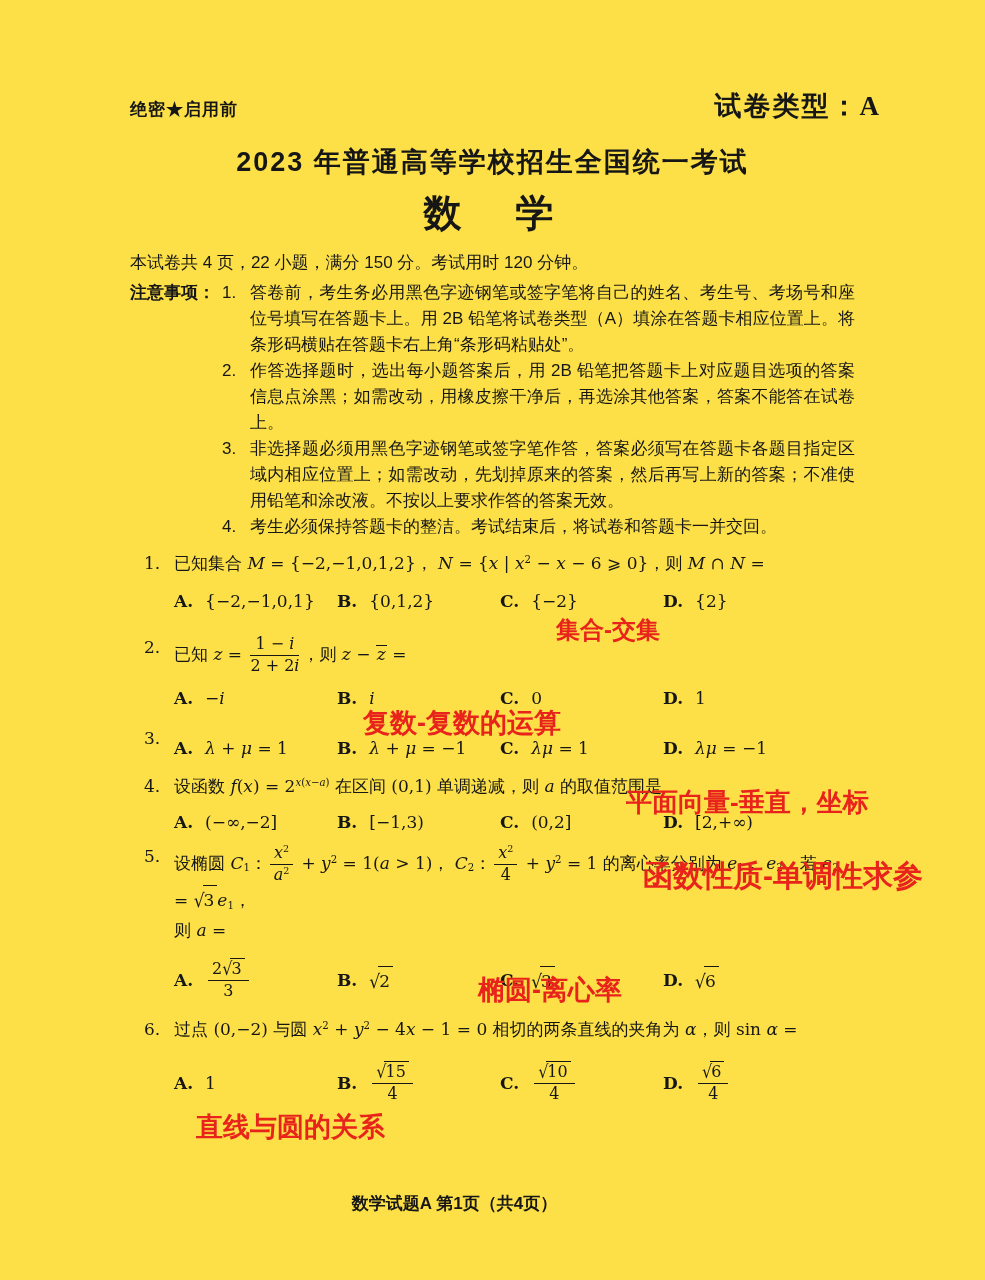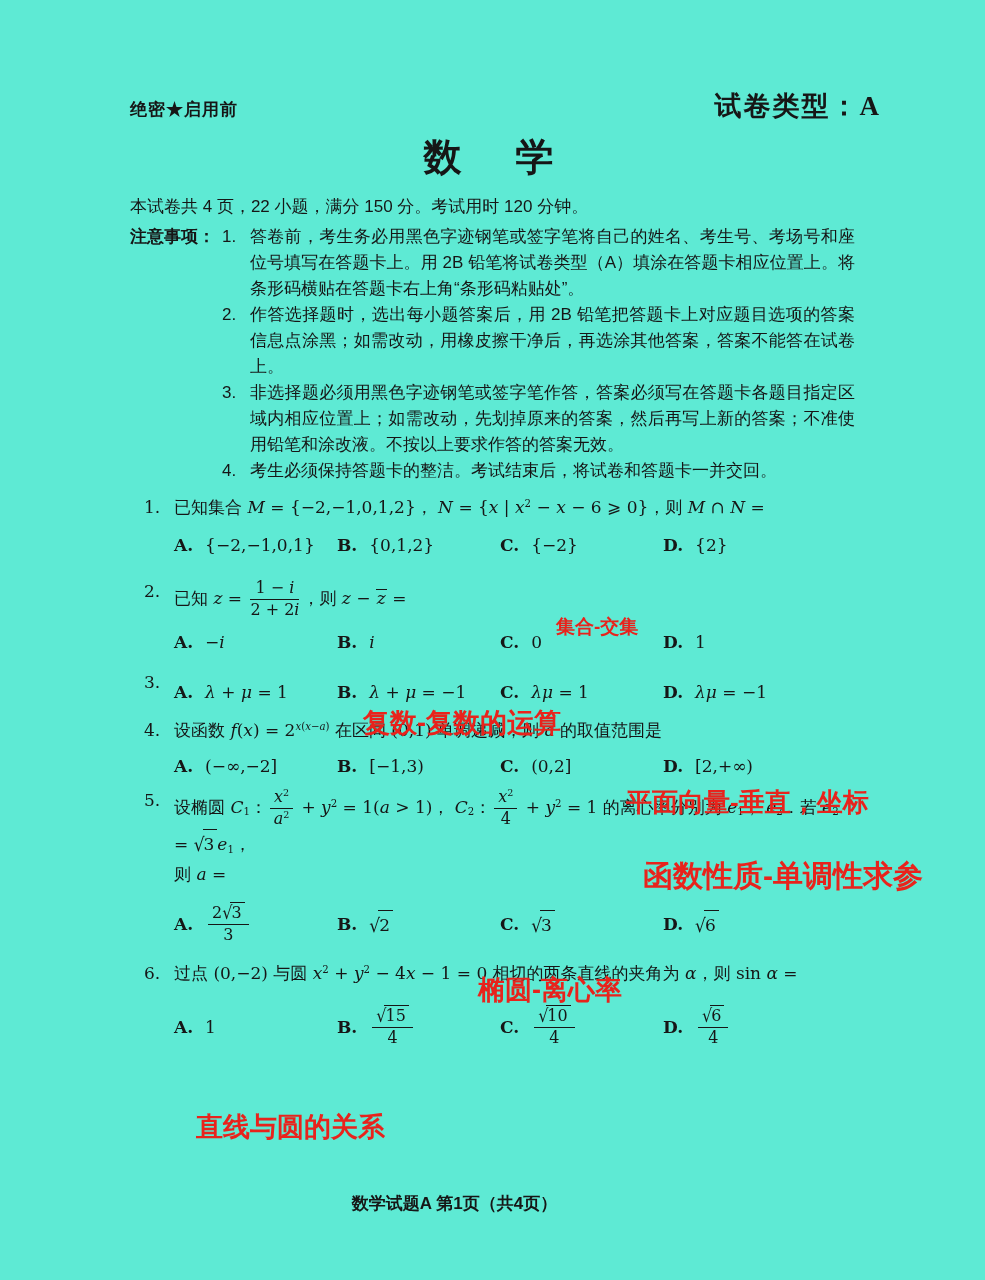--- a/index.html
+++ b/index.html
@@ -1,20 +1,20 @@
 <!DOCTYPE html>
 <html><head>
 <meta charset="utf-8">
 <style>
   html,body{margin:0;padding:0;background:#e9e9e7;}
   .page{
     position:relative;
     width:985px;height:1280px;
     margin:0 auto;
-    background:#5eead4;
+    background:#fde047;
     color:#161616;
     font-family:"Liberation Sans",sans-serif;
     overflow:hidden;
   }
   .content{
     position:relative;
     padding:88px 130px 0 130px;
   }
   
   .hdr{display:flex;justify-content:space-between;align-items:baseline;}
@@ -84,20 +84,21 @@
 <body>
 
 <div class="page">
   <div class="content">
 
     <div class="hdr">
       <span class="sec">绝密★启用前</span>
       <span class="ptype">试卷类型：A</span>
     </div>
 
+    <div class="title1">2023 年普通高等学校招生全国统一考试</div>
     <div class="title2">数　学</div>
     <div class="info">本试卷共 4 页，22 小题，满分 150 分。考试用时 120 分钟。</div>
 
     <div class="notices">
       <span class="nlabel">注意事项：</span>
       <div class="nitems" id="notice-items">
           <div class="nitem">
             <span class="nnum">1.</span>
             <span class="ntext">答卷前，考生务必用黑色字迹钢笔或签字笔将自己的姓名、考生号、考场号和座位号填写在答题卡上。用 2B 铅笔将试卷类型（A）填涂在答题卡相应位置上。将条形码横贴在答题卡右上角“条形码粘贴处”。</span>
           </div>
@@ -271,21 +272,21 @@
                   <span class="oval"><span class="frac"><span class="num"><span class="sqrt"><span class="rad">√</span><span class="vinc">6</span></span></span><span class="den">4</span></span></span>
                 </div>
               </div>
             </div>
           </div>
         </div>
       </div>
   </div>
 
   <div id="annotations">
-      <div class="annotation" style="left: 556px; top: 614px; font-size: 19px; color: rgb(232, 35, 28);">集合-交集</div>
+      <div class="annotation" style="left: 556px; top: 614px; font-size: 24px; color: rgb(232, 35, 28);">集合-交集</div>
       <div class="annotation" style="left: 363px; top: 705px; font-size: 27px; color: rgb(232, 35, 28);">复数-复数的运算</div>
       <div class="annotation" style="left: 626px; top: 785px; font-size: 26px; color: rgb(232, 35, 28);">平面向量-垂直，坐标</div>
       <div class="annotation" style="left: 643px; top: 856px; font-size: 30px; color: rgb(232, 35, 28);">函数性质-单调性求参</div>
       <div class="annotation" style="left: 478px; top: 972px; font-size: 27px; color: rgb(232, 35, 28);">椭圆-离心率</div>
       <div class="annotation" style="left: 196px; top: 1109px; font-size: 27px; color: rgb(232, 35, 28);">直线与圆的关系</div>
     </div>
 
   <div class="footer">数学试题A  第1页（共4页）</div>
 </div>
 

